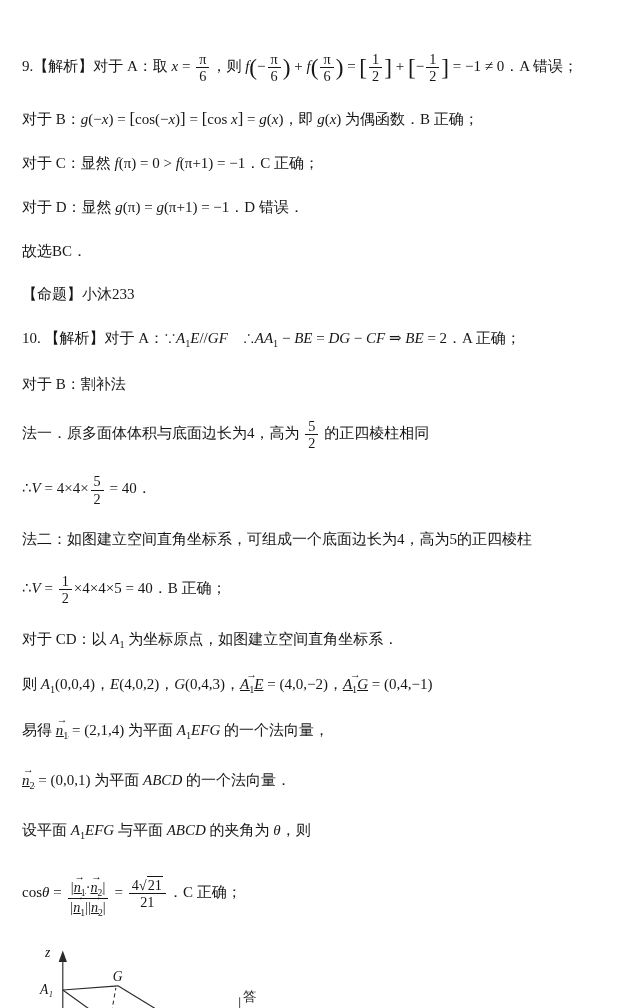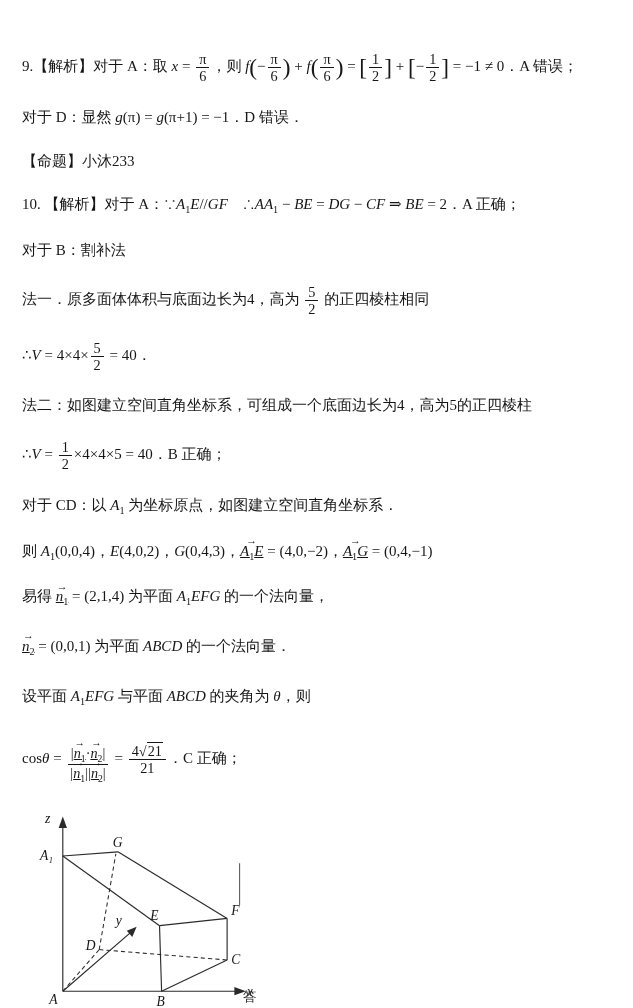--- a/index.html
+++ b/index.html
@@ -62,21 +62,24 @@
         </span><span class="big">)</span> + <i>f</i><span class="big">(</span><span class="frac">
           <span>π</span>
           <span>6</span>
         </span><span class="big">)</span> = <span class="big">[</span><span class="frac">
           <span>1</span>
           <span>2</span>
         </span><span class="big">]</span> + <span class="big">[</span>−<span class="frac">
           <span>1</span>
           <span>2</span>
         </span><span class="big">]</span> = −1 ≠ 0．A 错误；</div>
+      <div class="para">对于 B：<i>g</i>(−<i>x</i>) = <span class="mbr">[</span>cos(−<i>x</i>)<span class="mbr">]</span> = <span class="mbr">[</span>cos <i>x</i><span class="mbr">]</span> = <i>g</i>(<i>x</i>)，即 <i>g</i>(<i>x</i>) 为偶函数．B 正确；</div>
+      <div class="para">对于 C：显然 <i>f</i>(π) = 0 &gt; <i>f</i>(π+1) = −1．C 正确；</div>
       <div class="para">对于 D：显然 <i>g</i>(π) = <i>g</i>(π+1) = −1．D 错误．</div>
+      <div class="para">故选BC．</div>
       <div class="para">【命题】小沐233</div>
       <div class="para">10.&nbsp;【解析】对于 A：∵<i>A</i><sub>1</sub><i>E</i>//<i>GF</i>　∴<i>AA</i><sub>1</sub> − <i>BE</i> = <i>DG</i> − <i>CF</i> ⇒ <i>BE</i> = 2．A 正确；</div>
       <div class="para">对于 B：割补法</div>
       <div class="para">法一．原多面体体积与底面边长为4，高为 <span class="frac">
           <span>5</span>
           <span>2</span>
         </span> 的正四棱柱相同</div>
       <div class="para">∴<i>V</i> = 4×4×<span class="frac">
           <span>5</span>
           <span>2</span>

